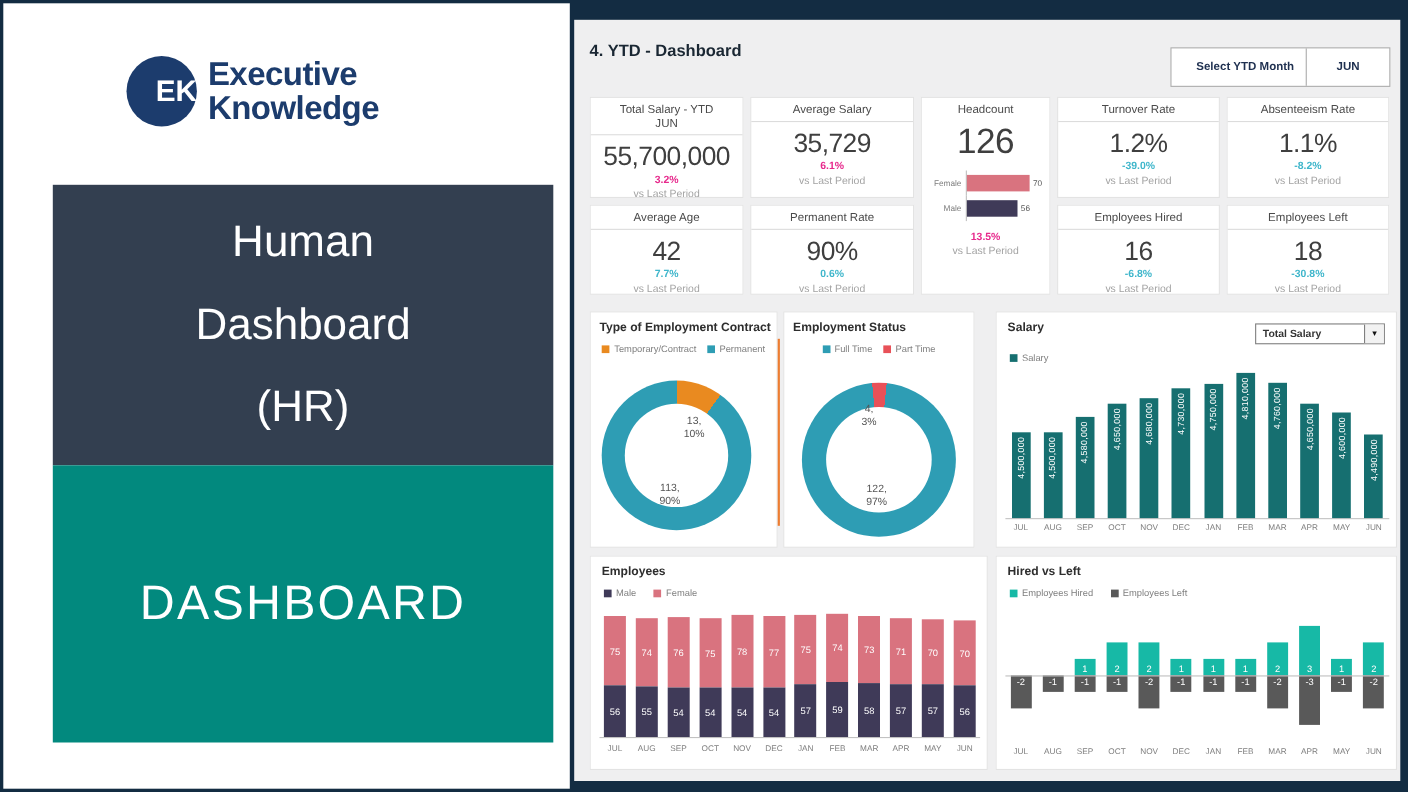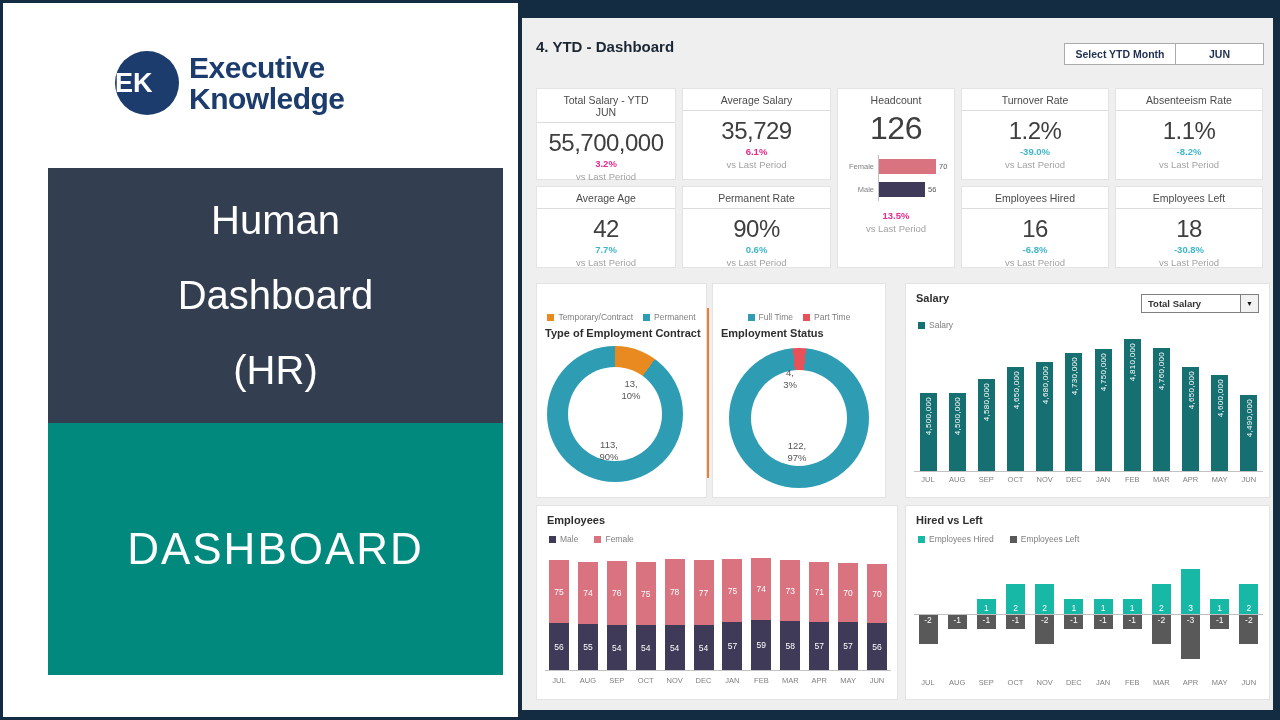--- a/index.html
+++ b/index.html
@@ -3,33 +3,33 @@
 <meta charset="utf-8">
 <style>
   html,body{margin:0;padding:0;background:#132C42;}
   .stage{position:relative;width:1280px;height:720px;background:#132C42;overflow:hidden;
          font-family:"Liberation Sans",sans-serif;}
 
   
   .left-panel{position:absolute;left:3px;top:3px;width:515px;height:714px;background:#ffffff;}
   .logo{position:absolute;left:112px;top:48px;display:flex;align-items:center;gap:10px;}
   .logo-circle{width:64px;height:64px;border-radius:50%;background:#1C3C6D;color:#fff;
-               display:flex;align-items:center;justify-content:flex-start;font-size:27px;font-weight:700;}
+               display:flex;align-items:center;justify-content:flex-end;font-size:27px;font-weight:700;}
   .logo-text{font-size:30px;font-weight:700;color:#1C3C6D;line-height:31px;letter-spacing:-0.5px;}
   .title-block{position:absolute;left:45px;top:165px;width:455px;height:255px;background:#333F50;
                color:#fff;font-size:40px;display:flex;flex-direction:column;justify-content:space-evenly;
                align-items:center;}
   .subtitle-block{position:absolute;left:45px;top:420px;width:455px;height:252px;background:#02897E;
                color:#fff;font-size:44px;letter-spacing:2px;display:flex;align-items:center;justify-content:center;}
 
   
   .right-panel{position:absolute;left:522px;top:18px;width:751px;height:692px;background:#EFEFF0;}
   .page-title{position:absolute;left:14px;top:20px;font-size:15px;font-weight:700;color:#1A2733;}
-  .slicer{position:absolute;left:542px;top:25px;width:200px;height:22px;background:#fff;
-          border:1px solid #ABABAB;display:flex;font-size:10.5px;font-weight:600;color:#1F3050;box-sizing:border-box;}
+  .slicer{position:absolute;left:542px;top:25px;width:200px;height:36px;background:#fff;
+          border:1px solid #ABABAB;display:flex;font-size:10.5px;font-weight:600;color:#1F3050;box-sizing:border-box;padding-left:12px;}
   .slicer-label{width:110px;border-right:1px solid #ABABAB;display:flex;align-items:center;justify-content:center;}
   .slicer-value{flex:1;display:flex;align-items:center;justify-content:center;}
 
   .card{background:#fff;border:1px solid #E3E3E3;box-sizing:border-box;position:relative;}
 
   
   .kpi-grid{position:absolute;left:14px;top:70px;display:grid;
             grid-template-columns:140px 149px 118px 148px 148px;grid-template-rows:92px 82px;gap:6px;}
   .g-c1r1{grid-column:1;grid-row:1}.g-c2r1{grid-column:2;grid-row:1}
   .g-c3{grid-column:3;grid-row:1/3}
@@ -47,21 +47,21 @@
   .hc-chart{width:100%;padding:0 4px 0 8px;margin-top:8px;box-sizing:border-box;}
   .hcrow{display:flex;align-items:center;height:23px;}
   .hclab{width:28px;font-size:7.5px;color:#7F7F7F;text-align:right;padding-right:4px;}
   .hcbars{flex:1;border-left:1px solid #BFBFBF;height:100%;display:flex;align-items:center;}
   .hcbar{height:15px;}
   .hcval{font-size:7.5px;color:#595959;margin-left:3px;}
   .headcount .kpi-delta{margin-top:9px;}
 
   
   .chart-title{position:absolute;left:10px;top:8px;font-size:11px;font-weight:700;color:#2E2E2E;}
-  .donut-card .chart-title{left:8px;margin-top:35px;}
+  .donut-card .chart-title{left:8px;}
   .legend{display:flex;gap:16px;font-size:8.5px;color:#7F7F7F;align-items:center;}
   .leg-item{display:flex;align-items:center;}
   .sq{width:7px;height:7px;margin-right:4px;display:inline-block;}
   .donut-card1{position:absolute;left:14px;top:265px;width:171px;height:215px;}
   .donut-card2{position:absolute;left:190px;top:265px;width:174px;height:215px;}
   .donut-card .legend{position:absolute;top:28px;width:100%;justify-content:center;gap:10px;}
   .orange-divider{position:absolute;left:185px;top:290px;width:2px;height:170px;background:#ED7D31;}
   .ring{position:absolute;border-radius:50%;}
   .hole{position:absolute;border-radius:50%;background:#fff;}
   .ann{position:absolute;transform:translate(-50%,-50%);font-size:9.5px;line-height:11.5px;

